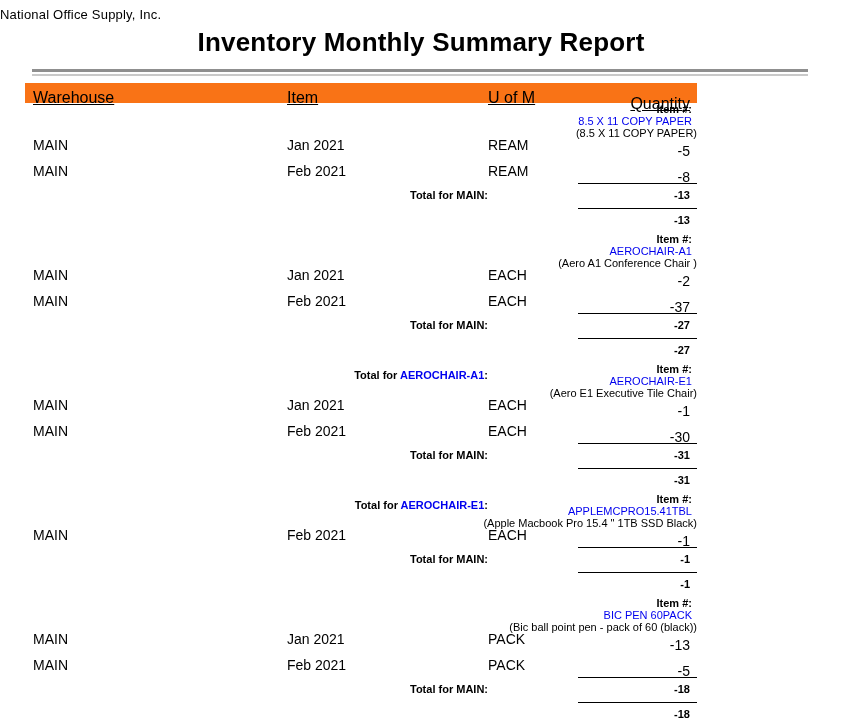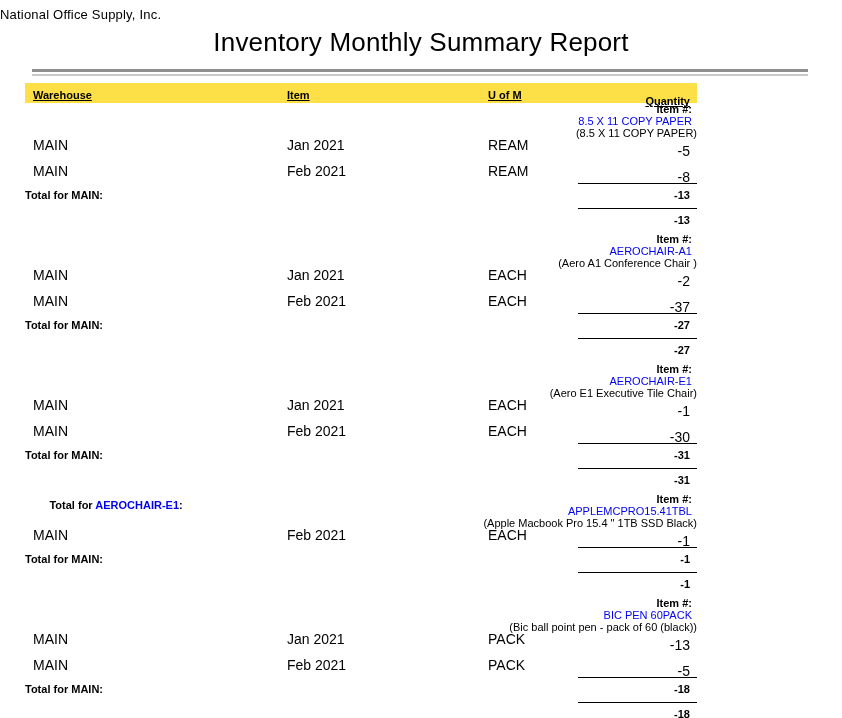--- a/index.html
+++ b/index.html
@@ -18,37 +18,38 @@
     text-align: left;
     font-size: 13px;
     padding-top: 7px;
     letter-spacing: 0.2px;
   }
   .report-title {
     text-align: center;
     font-size: 26px;
     margin-top: 5px;
     letter-spacing: 0.2px;
+    font-weight: bold;
   }
   .rule-wrap { margin: 11px 0 0 32px; width: 776px; }
   .rule-dark  { height: 3px; background: #8f8f8f; }
   .rule-light { height: 2px; background: #c9c9c9; margin-top: 2px; }
 
   
   .table { margin-left: 25px; width: 672px; margin-top: 7px; }
   .grid-cols {
     display: grid;
     grid-template-columns: 262px 201px 115px 94px;
     align-items: center;
   }
   .header-row {
-    background: #fde047;
+    background: #f97316;
     height: 20px;
-    font-weight: bold;
-    font-size: 11px;
+    font-weight: normal;
+    font-size: 16px;
   }
   .hcell { text-decoration: underline; }
   .c1 { padding-left: 8px; }
   .c4 { text-align: right; padding-right: 7px; margin-top: 12px; }
 
   .detail-row { height: 26px; font-size: 14px; }
 
   .item-line {
     height: 28px;
     display: flex;
@@ -59,21 +60,21 @@
     white-space: pre;
     flex-direction: column;
   }
   .b { font-weight: bold; }
   .link { color: #0000ee; }
   .mr { margin-right: 5px; }
 
   .total-row { display: flex; height: 25px; font-size: 11px; }
   .total-label {
     width: 463px;
-    text-align: left;
+    text-align: right;
     font-weight: bold;
     line-height: 25px;
     white-space: pre;
   }
   .total-value {
     margin-left: auto;
     width: 119px;
     border-top: 1px solid #000000;
     text-align: right;
     padding-right: 7px;
@@ -158,20 +159,23 @@
     <div class="c4">-37</div>
   </div>
 </div>
 
     <div class="total-row">
       <div class="total-label">Total for MAIN:</div>
       <div class="total-value">-27</div>
     </div>
 
     <div class="total-row">
+      <div class="total-label">
+        <span class="b">Total for</span><span> </span><span class="link b">AEROCHAIR-A1</span><span class="b">:</span>
+      </div>
       <div class="total-value">-27</div>
     </div>
   </section>
 
   <section class="item-section">
     <div class="item-line">
       <span class="b mr">Item #:</span>
       <span class="link mr">AEROCHAIR-E1</span>
       <span>(Aero E1 Executive Tile Chair)</span>
     </div>

